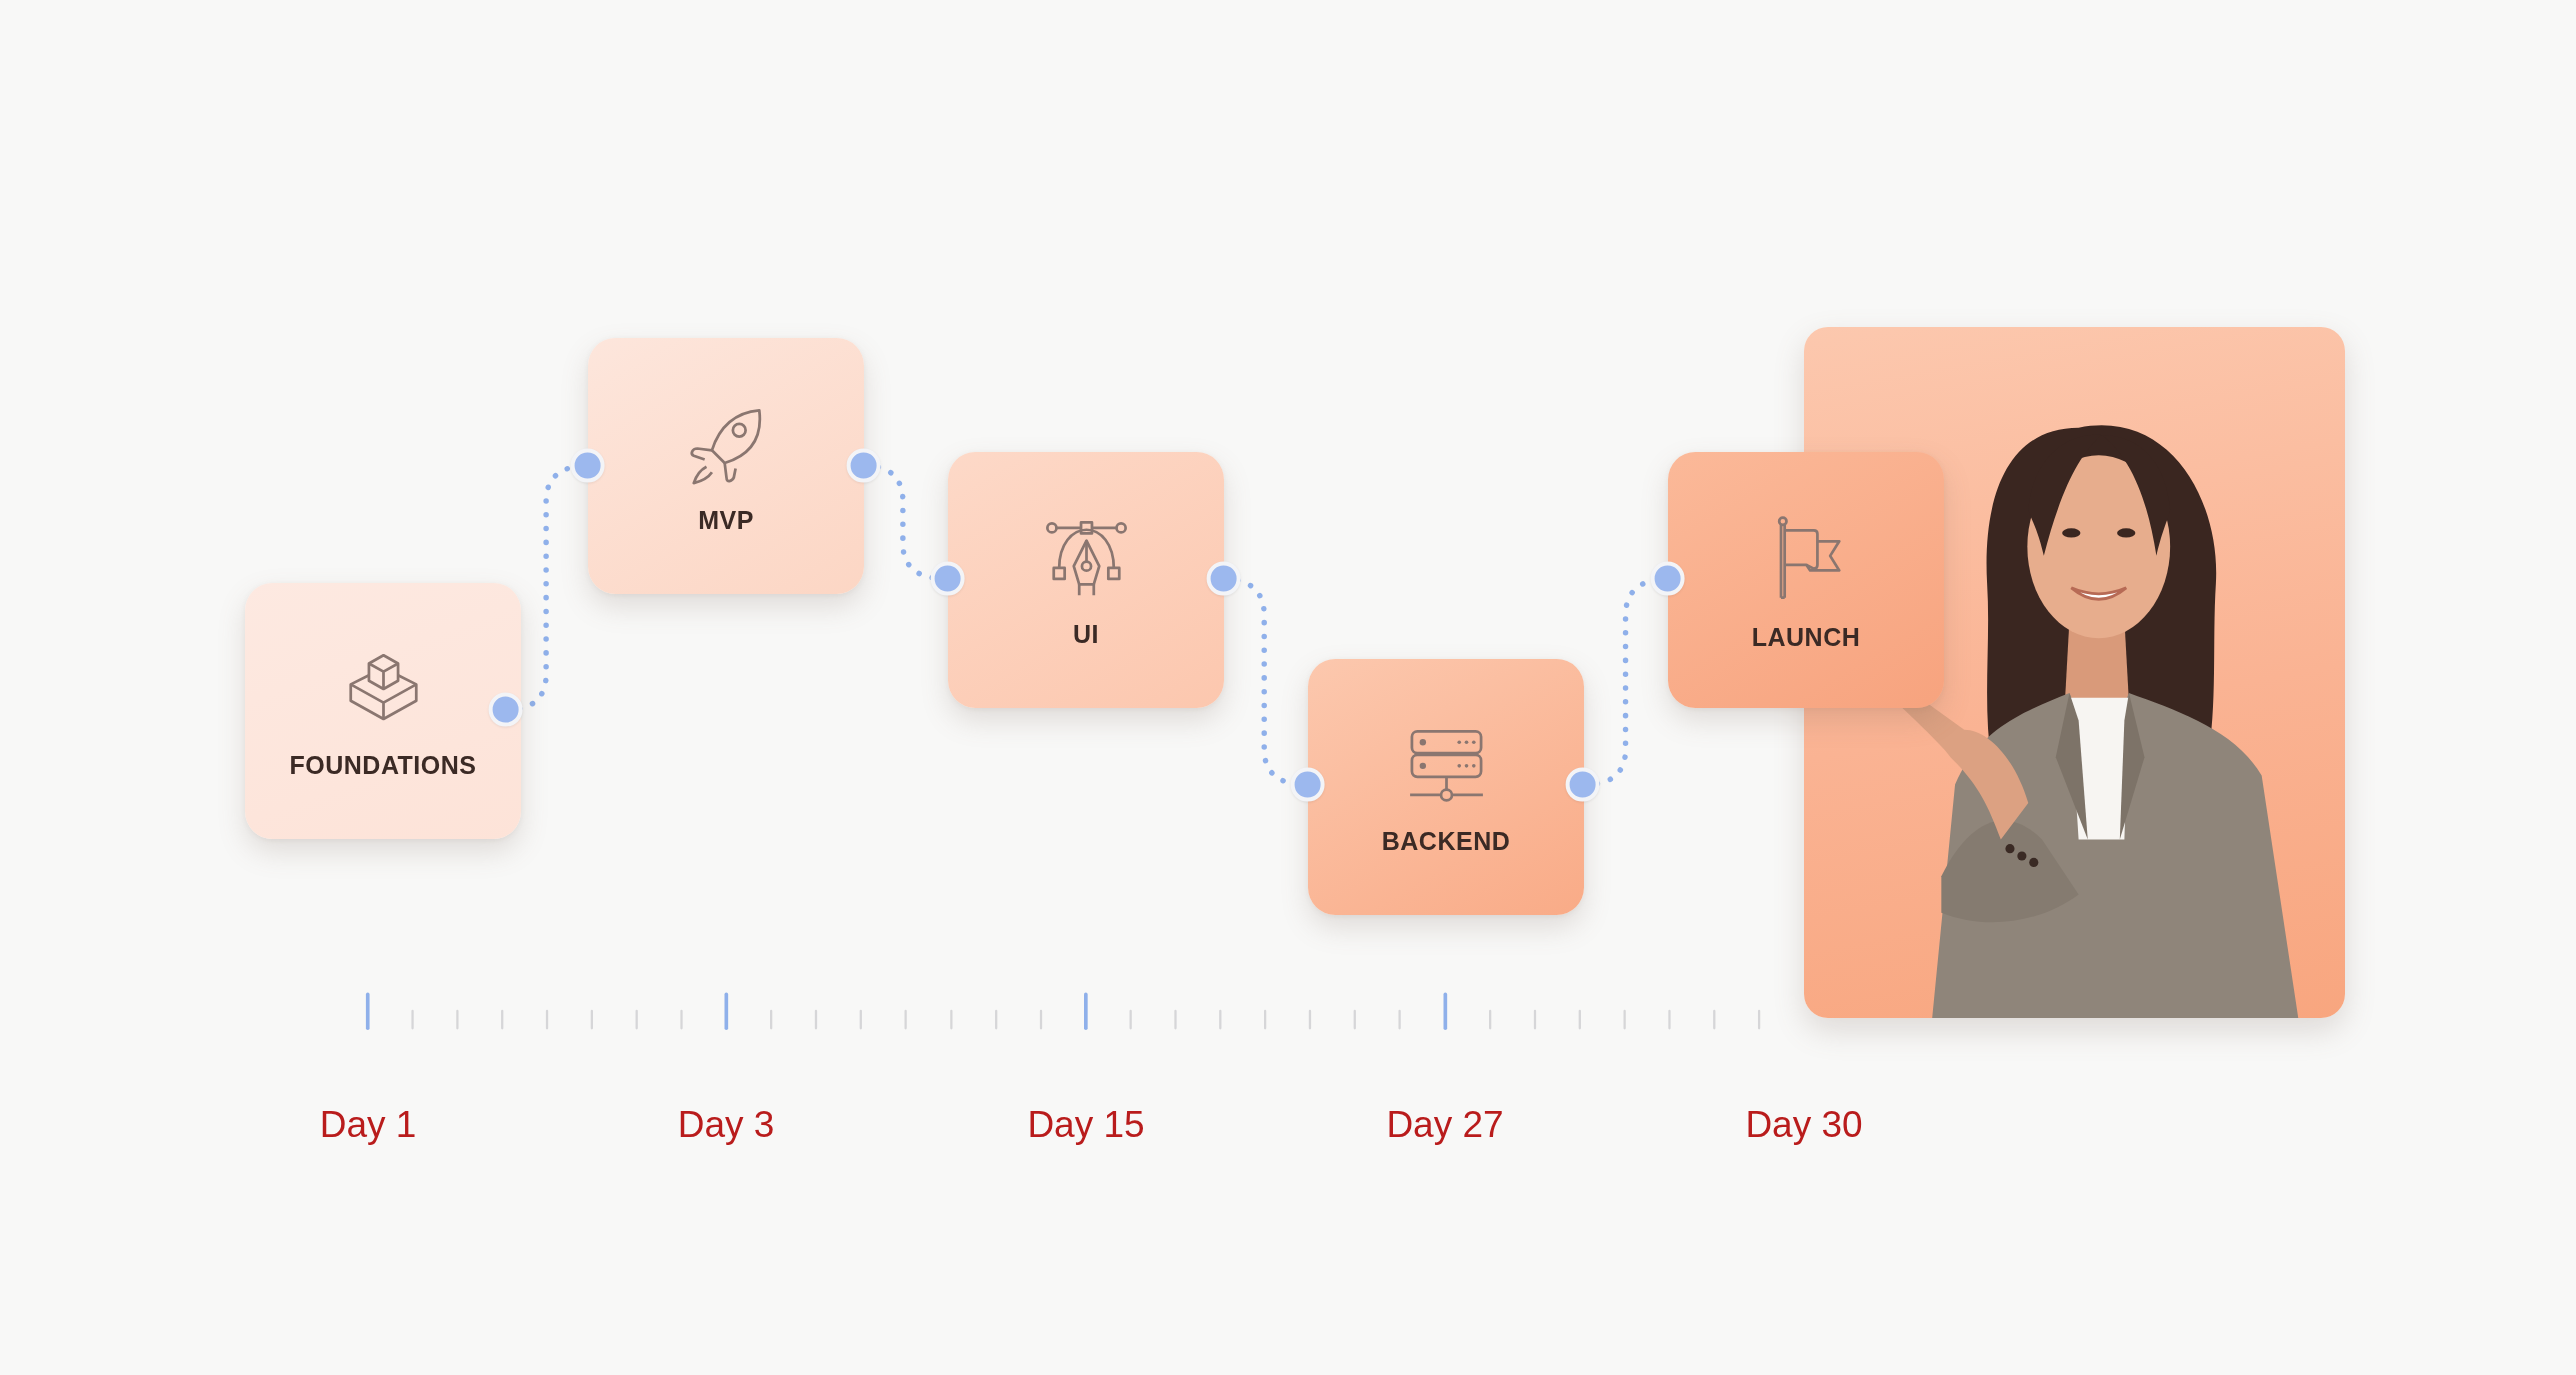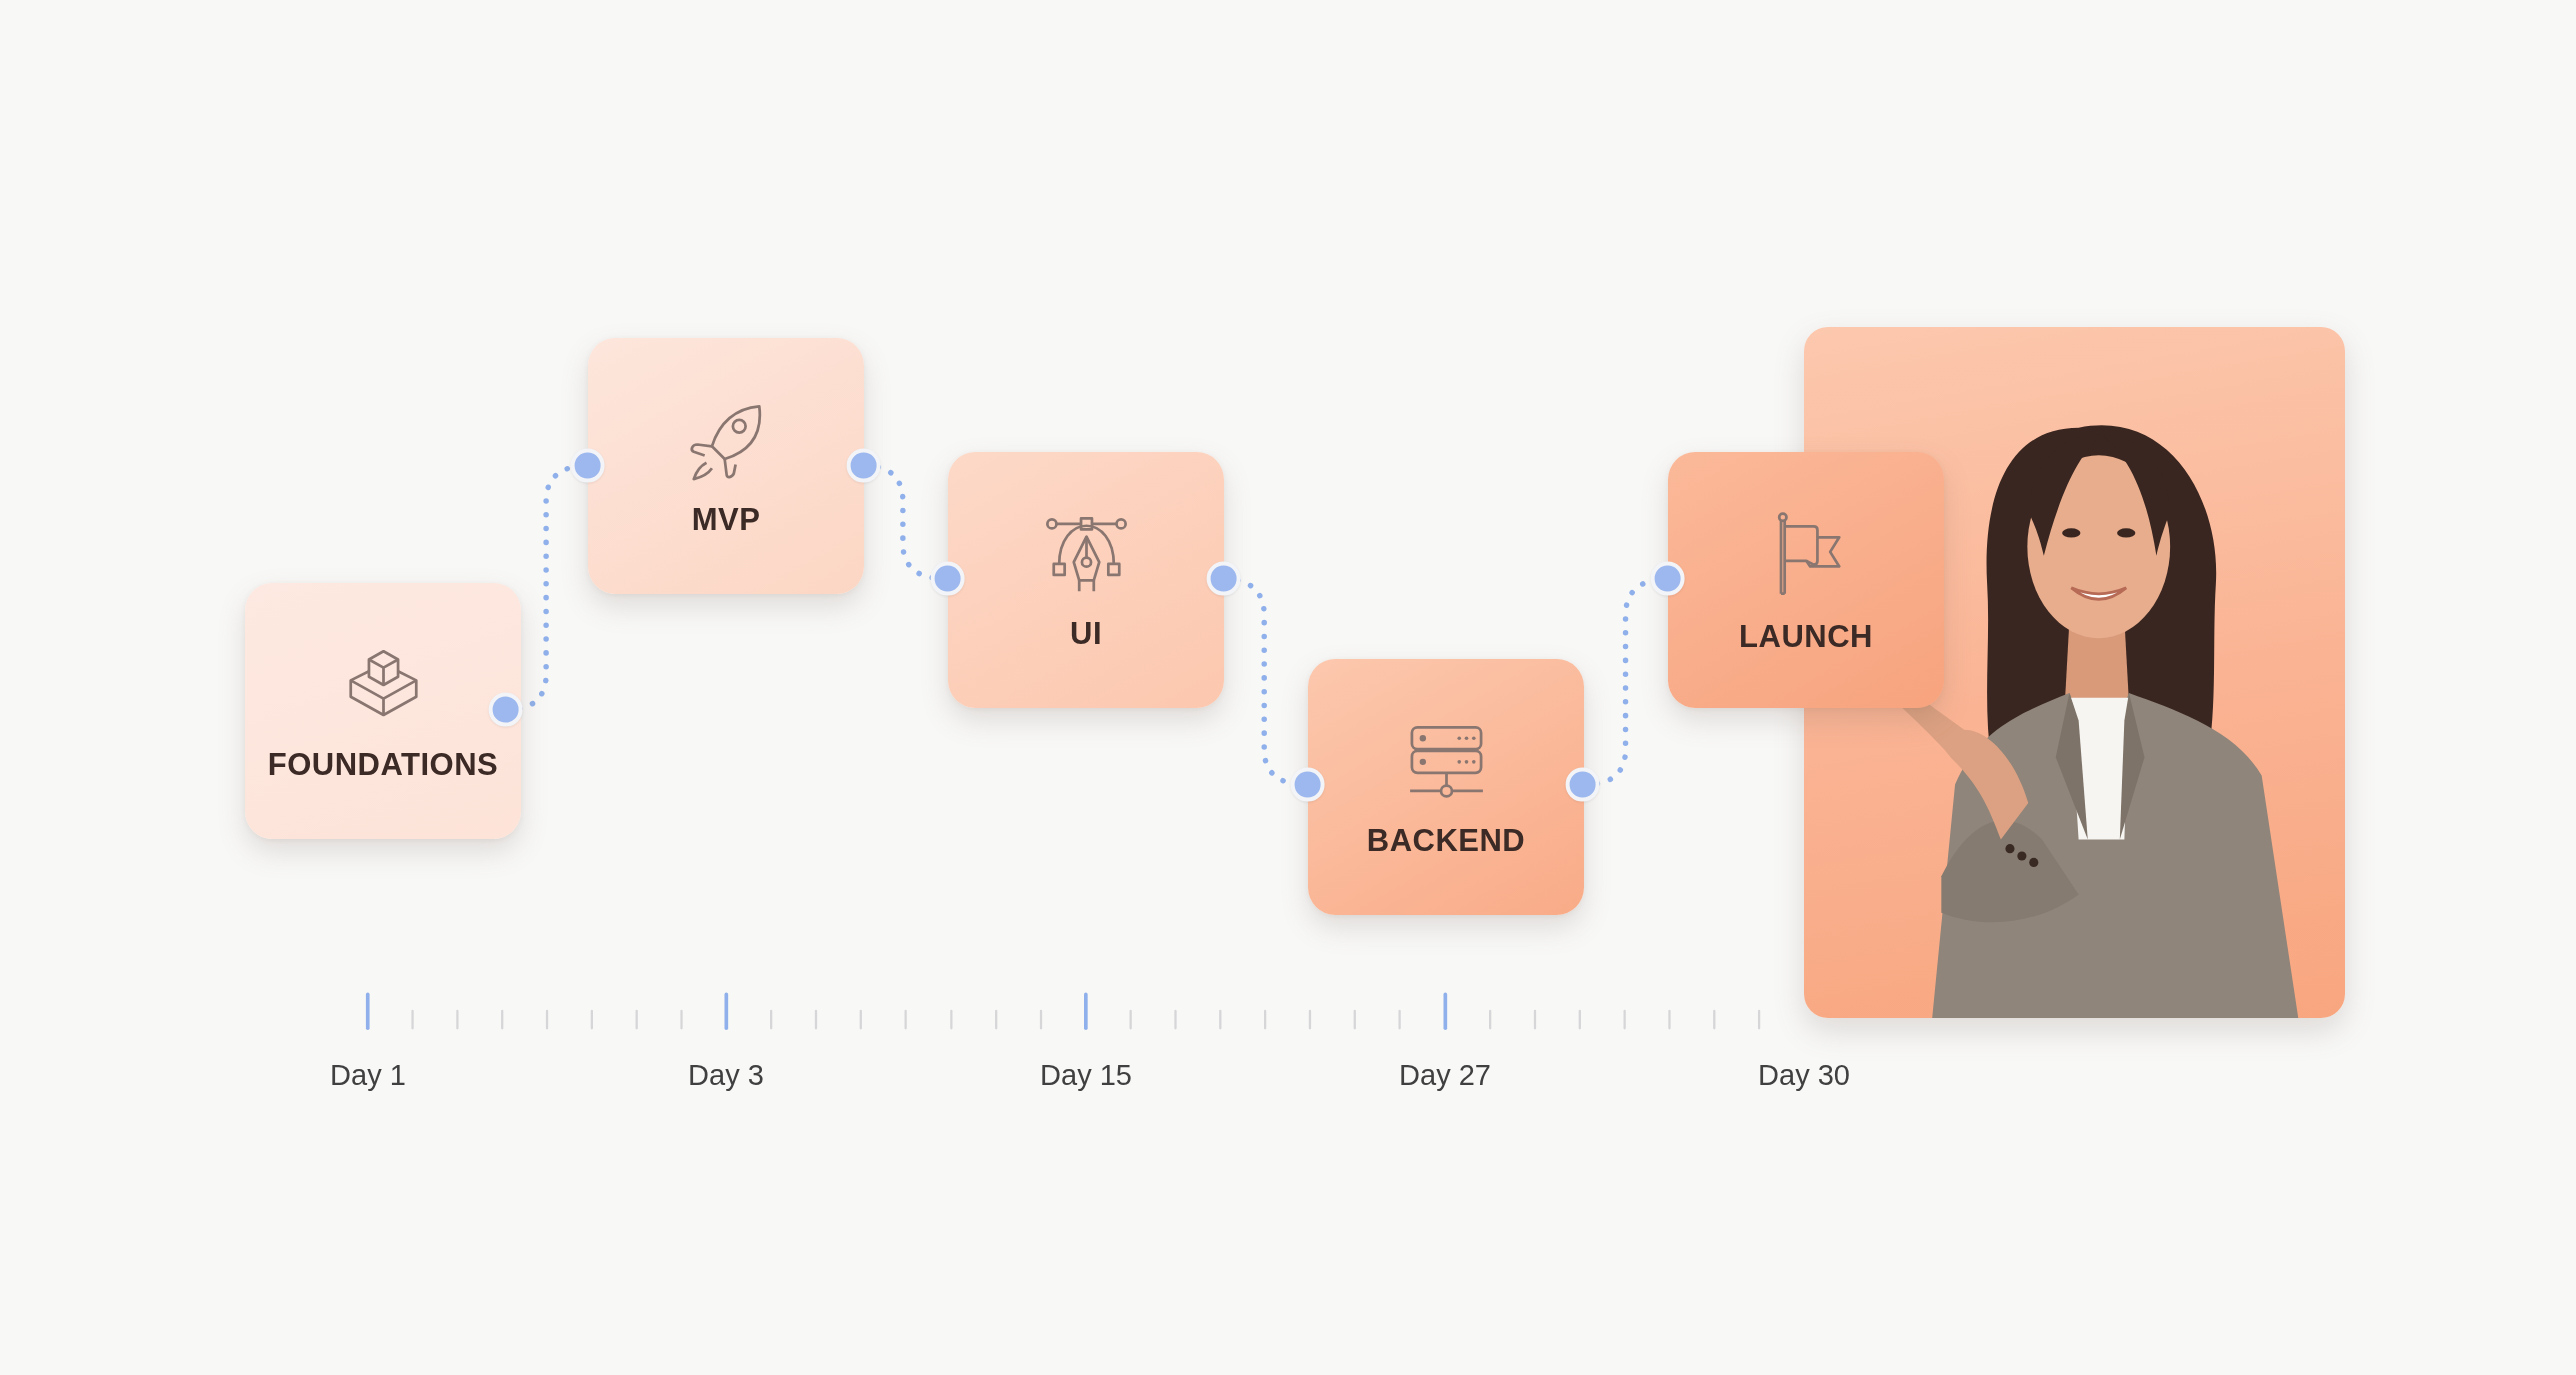--- a/index.html
+++ b/index.html
@@ -15,21 +15,21 @@
       width: 276px; height: 256px;
       border-radius: 27.4px;
       box-shadow: 0 12.8px 27.4px rgba(120, 100, 90, 0.18), 0 1.8px 5.5px rgba(120,100,90,0.08);
       display: flex; flex-direction: column; align-items: center; justify-content: center;
       box-sizing: border-box;
       z-index: 3;
     }
     .card .icon { width: 91px; height: 91px; display: block; margin-top: 5.5px; }
     .card .label {
       margin-top: 12px;
-      font-size: 31px; font-weight: 600; letter-spacing: 0.5px;
+      font-size: 25px; font-weight: 600; letter-spacing: 0.5px;
       color: #3b2a25;
     }
     .card-foundations { left: 245px; top: 583px; background: linear-gradient(160deg, #fde9e1 0%, #fde3d8 100%); }
     .card-mvp { left: 588px; top: 338px; background: linear-gradient(150deg, #fde6dc 0%, #fcd6c4 100%); }
     .card-ui { left: 948px; top: 452px; background: linear-gradient(150deg, #fdd9c8 0%, #fcc7ae 100%); }
     .card-backend { left: 1308px; top: 659px; background: linear-gradient(150deg, #fcc8ae 0%, #f9ab87 100%); }
     .card-launch { left: 1668px; top: 452px; background: linear-gradient(150deg, #fbb999 0%, #f7a37e 100%); z-index: 5; gap: 6px; }
     .photo-panel {
       position: absolute; left: 1804px; top: 327px; width: 541px; height: 691px;
       border-radius: 24px; overflow: hidden;
@@ -41,21 +41,21 @@
     .connectors { position: absolute; left: 0; top: 0; z-index: 1; }
     .node {
       position: absolute; width: 25.6px; height: 25.6px; border-radius: 50%;
       background: #9cb8ee; border: 4.6px solid #f3f4f7;
       box-shadow: 0 0.9px 2.7px rgba(0,0,0,0.08);
       transform: translate(-17.4px, -17.4px);
       z-index: 6;
     }
     .timeline { position: absolute; left: 0; top: 0; z-index: 1; }
     .day-label {
-      position: absolute; top: 1059px; font-size: 29px; color: #404040;
+      position: absolute; top: 1104px; font-size: 37px; color: #b91c1c;
       transform: translateX(-50%); white-space: nowrap;
     }
   </style>
 </head>
 <body>
 
 <div class="stage">
 
   <svg class="connectors" width="2576" height="1376" viewBox="0 0 2816 1504">
     <g fill="none" stroke="#8fb0ea" stroke-width="6" stroke-linecap="round" stroke-dasharray="0.1 15">

